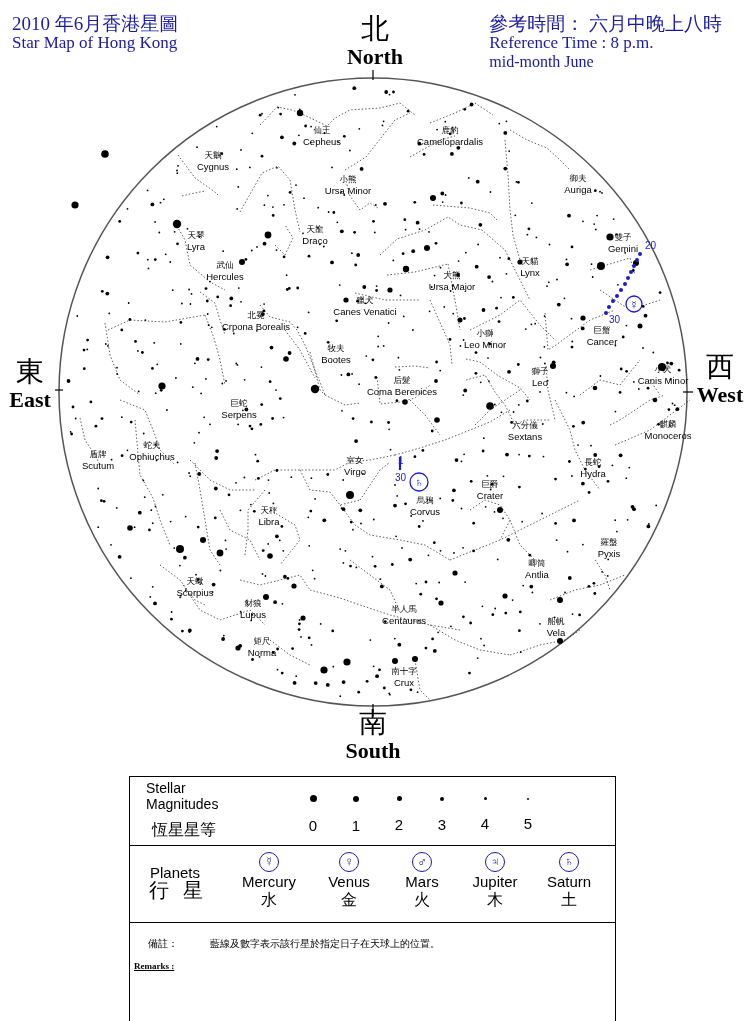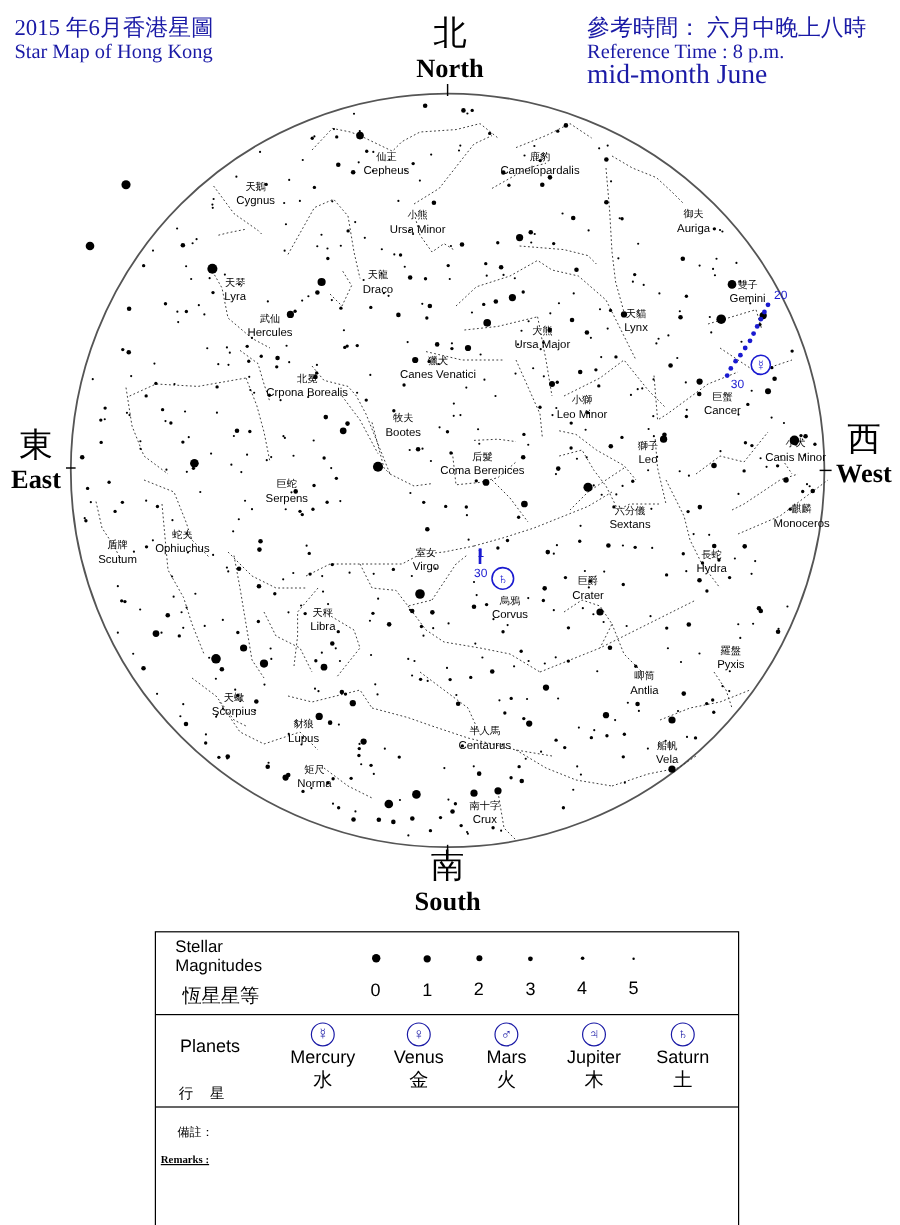--- a/index.html
+++ b/index.html
@@ -3,53 +3,53 @@
 <meta charset="utf-8">
 <style>
   html,body{margin:0;padding:0;background:#fff;}
   body{width:750px;height:1021px;position:relative;overflow:hidden;font-family:"Liberation Sans",sans-serif;color:#000;}
   .title-left{position:absolute;left:12px;top:14px;color:#1a1aa6;font-family:"Liberation Serif",serif;line-height:19px;}
   .title-left .zh{font-size:19px;}
   .title-left .en{font-size:17px;}
   .title-right{position:absolute;right:28px;top:14px;color:#1a1aa6;font-family:"Liberation Serif",serif;line-height:19px;}
   .title-right .zh{font-size:19px;}
   .title-right .en{font-size:17px;}
-  .title-right .en2{font-size:23px;margin-right:18px;}
+  .title-right .en2{font-size:16px;margin-right:18px;}
   .dir{position:absolute;font-family:"Liberation Serif",serif;text-align:center;}
   .dir .zh{font-size:28px;line-height:30px;}
   .dir .en{font-size:22px;font-weight:bold;line-height:26px;}
   #map{position:absolute;left:0;top:0;}
   .const-label{font-family:"Liberation Sans",sans-serif;font-size:9.5px;fill:#000;}
   .const-zh{font-family:"Liberation Serif",serif;font-size:8.5px;fill:#000;}
   .legend{position:absolute;left:129px;top:776px;width:487px;height:281px;border:1.5px solid #000;box-sizing:border-box;}
   .leg-row{position:relative;border-bottom:1.5px solid #000;}
   .leg-mag{height:68px;}
   .leg-planets{height:76px;}
   .leg-remarks{height:82px;border-bottom:none;}
   .mag-title{position:absolute;left:16px;top:3px;font-size:14px;line-height:16px;}
   .mag-zh{position:absolute;left:22px;top:43px;font-size:16px;font-family:"Liberation Serif",serif;}
   .mag-cell{position:absolute;top:18px;width:30px;text-align:center;}
   .mag-dot{display:block;margin:0 auto;border-radius:50%;background:#000;}
   .mag-num{display:block;margin-top:15px;font-size:15px;}
   .pl-title{position:absolute;left:20px;top:18px;font-size:15px;line-height:18px;}
-  .pl-zh{position:absolute;left:19px;top:57px;font-size:12px;font-family:"Liberation Serif",serif;letter-spacing:14px;}
+  .pl-zh{position:absolute;left:19px;top:31px;font-size:20px;font-family:"Liberation Serif",serif;letter-spacing:14px;}
   .pl-cell{position:absolute;top:6px;width:70px;text-align:center;}
   .pl-sym{display:inline-block;width:18px;height:18px;border:1.5px solid #1a1aa6;border-radius:50%;color:#1a1aa6;font-size:13px;line-height:18px;font-weight:bold;}
   .pl-name{display:block;font-size:15px;margin-top:1px;}
   .pl-namezh{display:block;font-size:16px;font-family:"Liberation Serif",serif;}
   .rem-zh-label{position:absolute;left:18px;top:14px;font-size:10px;font-family:"Liberation Serif",serif;}
   .rem-zh{position:absolute;left:80px;top:14px;font-size:10px;font-family:"Liberation Serif",serif;}
   .rem-en-label{position:absolute;left:4px;top:38px;font-size:9px;font-family:"Liberation Serif",serif;font-weight:bold;text-decoration:underline;}
   .rem-en{position:absolute;left:80px;top:38px;width:395px;font-size:9px;font-family:"Liberation Serif",serif;font-weight:bold;line-height:10px;}
 </style>
 </head>
 <body>
 
 <div class="title-left">
-  <div class="zh">2015 年6月香港星圖</div>
+  <div class="zh">2010 年6月香港星圖</div>
   <div class="en">Star Map of Hong Kong</div>
 </div>
 <div class="title-right">
   <div class="zh">參考時間：  六月中晚上八時</div>
   <div class="en">Reference Time : 8 p.m.</div>
   <div class="en2">mid-month  June</div>
 </div>
 
 <div class="dir" style="left:345px;top:14px;width:60px;">
   <div class="zh">北</div>
@@ -991,15 +991,16 @@
     <div class="pl-title">Planets</div>
     <div class="pl-zh">行星</div>
     <div class="pl-cell" style="left:104px"><span class="pl-sym">☿</span><span class="pl-name">Mercury</span><span class="pl-namezh">水</span></div>
     <div class="pl-cell" style="left:184px"><span class="pl-sym">♀</span><span class="pl-name">Venus</span><span class="pl-namezh">金</span></div>
     <div class="pl-cell" style="left:257px"><span class="pl-sym">♂</span><span class="pl-name">Mars</span><span class="pl-namezh">火</span></div>
     <div class="pl-cell" style="left:330px"><span class="pl-sym">♃</span><span class="pl-name">Jupiter</span><span class="pl-namezh">木</span></div>
     <div class="pl-cell" style="left:404px"><span class="pl-sym">♄</span><span class="pl-name">Saturn</span><span class="pl-namezh">土</span></div>
   </div>
   <div class="leg-row leg-remarks">
     <div class="rem-zh-label">備註：</div>
+    <div class="rem-zh">藍線及數字表示該行星於指定日子在天球上的位置。</div>
     <div class="rem-en-label">Remarks :</div>
   </div>
 </div>
 
 </body></html>

